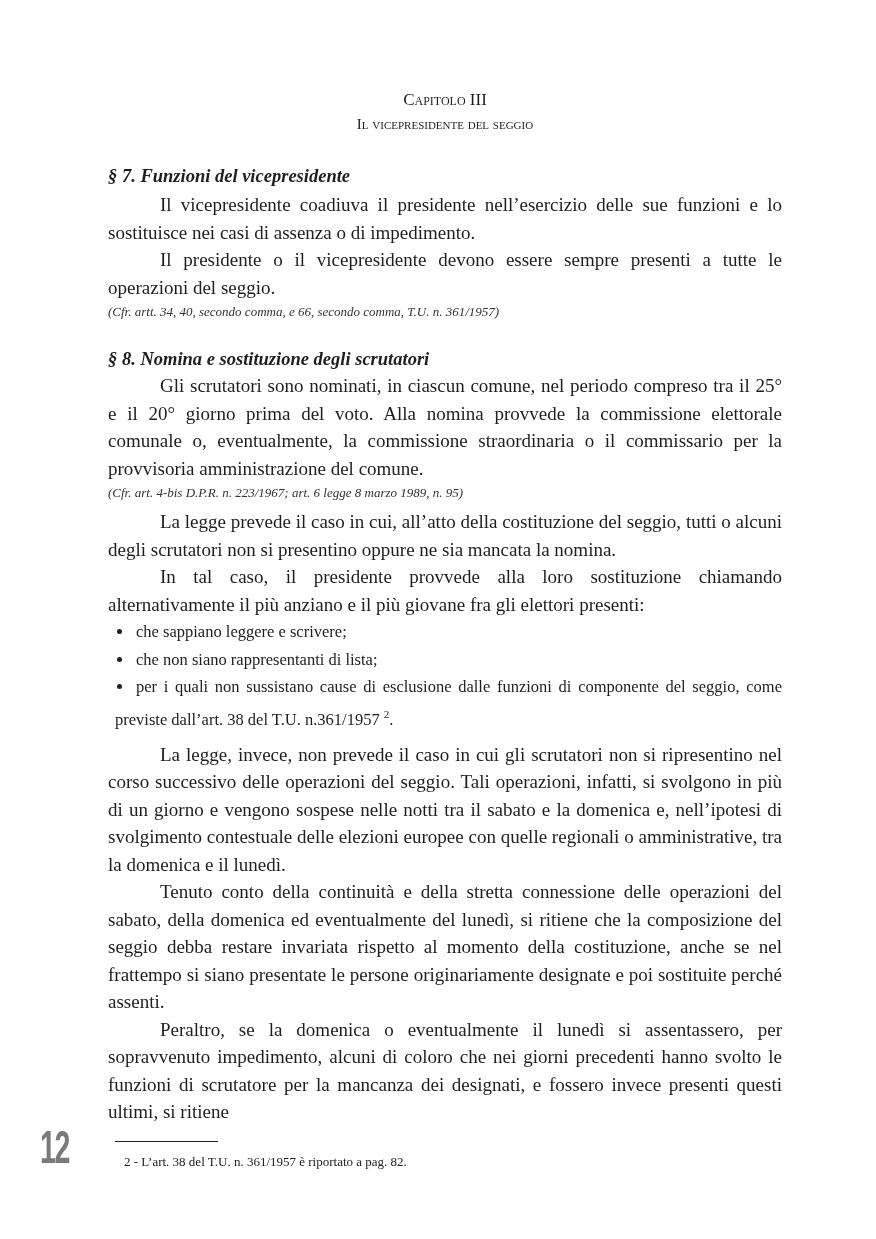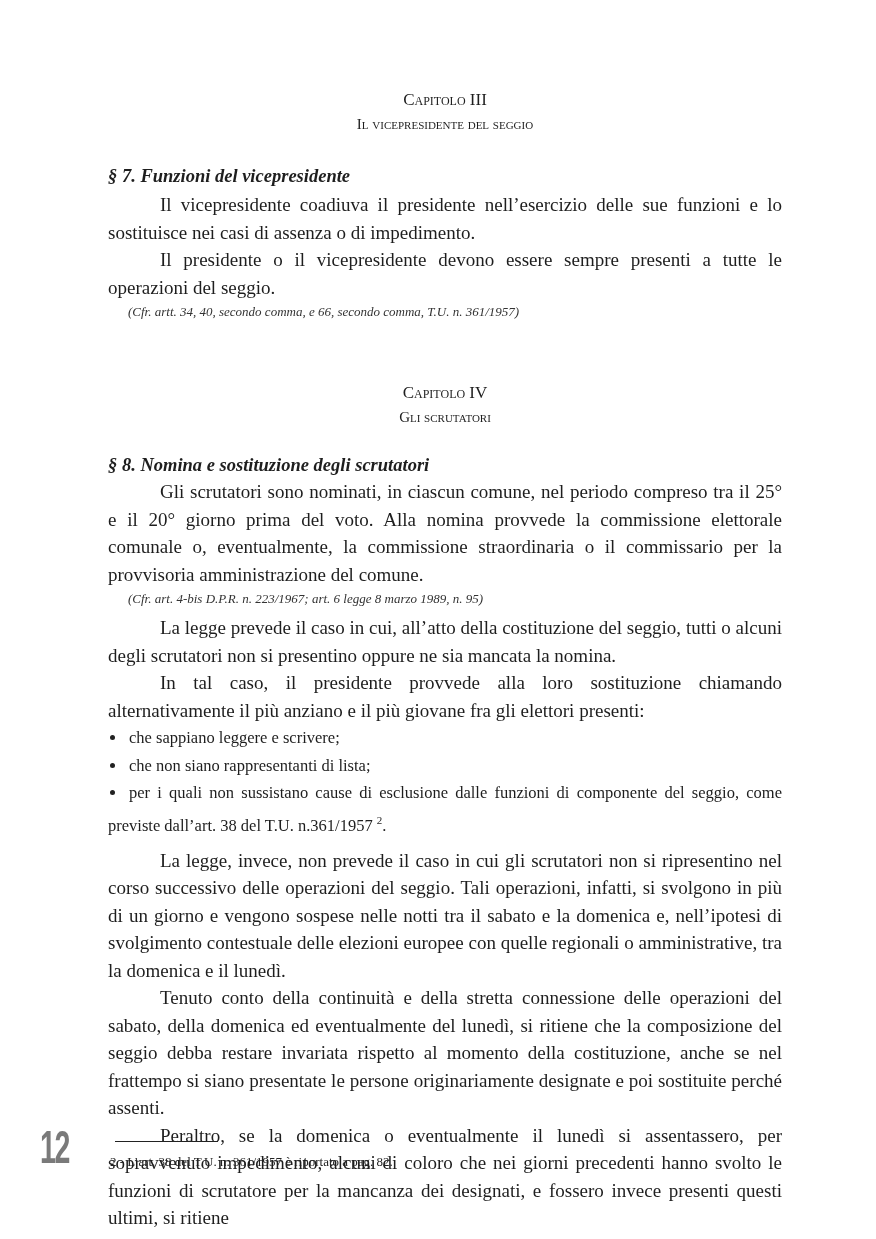--- a/index.html
+++ b/index.html
@@ -5,47 +5,43 @@
   html, body { margin: 0; padding: 0; background: #ffffff; }
   body { width: 876px; height: 1239px; position: relative; overflow: hidden;
          font-family: "Liberation Serif", "DejaVu Serif", serif; color: #1e1e1e; }
   .page { position: absolute; left: 108px; top: 0; width: 674px; }
   .chap { text-align: center; font-variant: small-caps; font-size: 17px; line-height: 24px; }
   .chap .t1 { display: block; }
   .chap .t2 { display: block; font-size: 15px; }
   .sec { font-weight: bold; font-size: 18.5px; margin: 0; font-style: italic; }
   p { margin: 0; font-size: 19px; line-height: 27.5px; text-align: justify; }
   p.ind { text-indent: 52px; }
-  .ref { font-style: italic; font-size: 13px; line-height: 22px; color: #333; margin-left: 20px; }
-  .bullet { font-size: 16.5px; line-height: 27.5px; text-align: justify; }
+  .ref { font-style: italic; font-size: 13px; line-height: 22px; color: #333; }
+  .bullet { font-size: 16.5px; line-height: 27.5px; text-align: justify; margin-left: 7px; }
   .bullet .dot { display: inline-block; width: 5px; height: 5px; border-radius: 50%; background: #222; margin: 0 14px 3px 2px; vertical-align: middle; }
   sup { font-size: 11px; }
   .pnum { position: absolute; left: 40px; top: 1120px; font-family: "Liberation Sans", sans-serif;
           font-weight: bold; font-size: 46px; color: #7a7a7a; transform: scaleX(0.62); transform-origin: left; letter-spacing: -2px; }
   .fnrule { position: absolute; left: 115px; top: 1141px; width: 103px; height: 1px; background: #222; }
-  .fn { position: absolute; left: 110px; top: 1154px; font-size: 13px; color: #222; }
+  .fn { position: absolute; left: 124px; top: 1154px; font-size: 13px; color: #222; }
 </style>
 </head>
 <body>
 
 <div class="page">
   <div class="chap" style="margin-top:88px;">
     <span class="t1">Capitolo III</span>
     <span class="t2">Il vicepresidente del seggio</span>
   </div>
 
   <h2 class="sec" style="margin-top:30px; margin-bottom:4px;">§ 7.  Funzioni del vicepresidente</h2>
   <p class="ind">Il vicepresidente coadiuva il presidente nell’esercizio delle sue funzioni e lo sostituisce nei casi di assenza o di impedimento.</p>
   <p class="ind">Il presidente o il vicepresidente devono essere sempre presenti a tutte le operazioni del seggio.</p>
   <div class="ref">(Cfr. artt. 34, 40, secondo comma, e 66, secondo comma, T.U. n. 361/1957)</div>
 
-  <div class="chap" style="margin-top:58px;">
-    <span class="t1">Capitolo IV</span>
-    <span class="t2">Gli scrutatori</span>
-  </div>
 
   <h2 class="sec" style="margin-top:26px; margin-bottom:2px;">§ 8. Nomina e sostituzione degli scrutatori</h2>
   <p class="ind">Gli scrutatori sono nominati, in ciascun comune, nel periodo compreso tra il 25° e il 20° giorno prima del voto. Alla nomina provvede la commissione elettorale comunale o, eventualmente, la commissione straordinaria o il commissario per la provvisoria amministrazione del comune.</p>
   <div class="ref">(Cfr. art. 4-bis D.P.R. n. 223/1967; art. 6 legge 8 marzo 1989, n. 95)</div>
   <p class="ind" style="margin-top:4px;">La legge prevede il caso in cui, all’atto della costituzione del seggio, tutti o alcuni degli scrutatori non si presentino oppure ne sia mancata la nomina.</p>
   <p class="ind">In tal caso, il presidente provvede alla loro sostituzione chiamando alternativamente il più anziano e il più giovane fra gli elettori presenti:</p>
   <div class="bullet"><span class="dot"></span><span>che sappiano leggere e scrivere;</span></div>
   <div class="bullet"><span class="dot"></span><span>che non siano rappresentanti di lista;</span></div>
   <div class="bullet"><span class="dot"></span><span>per i quali non sussistano cause di esclusione dalle funzioni di componente del seggio, come previste dall’art. 38 del T.U. n.361/1957</span> <sup>2</sup><span>.</span></div>
   <p class="ind" style="margin-top:8px;">La legge, invece, non prevede il caso in cui gli scrutatori non si ripresentino nel corso successivo delle operazioni del seggio. Tali operazioni, infatti, si svolgono in più di un giorno e vengono sospese nelle notti tra il sabato e la domenica e, nell’ipotesi di svolgimento contestuale delle elezioni europee con quelle regionali o amministrative, tra la domenica e il lunedì.</p>

